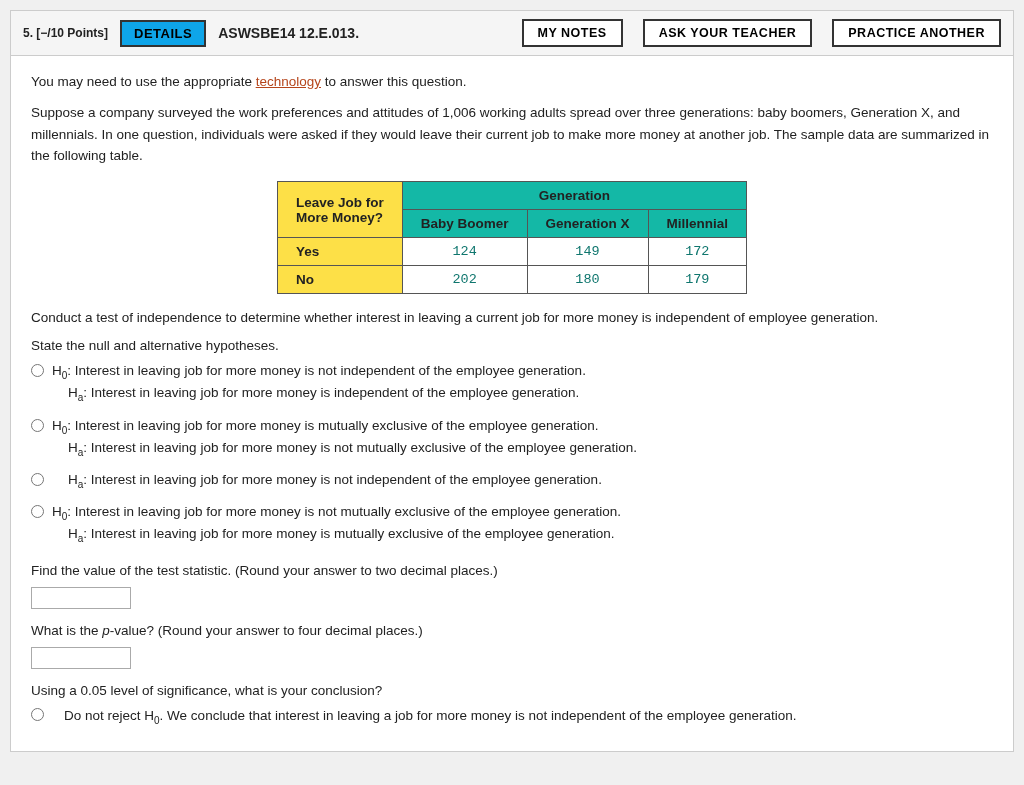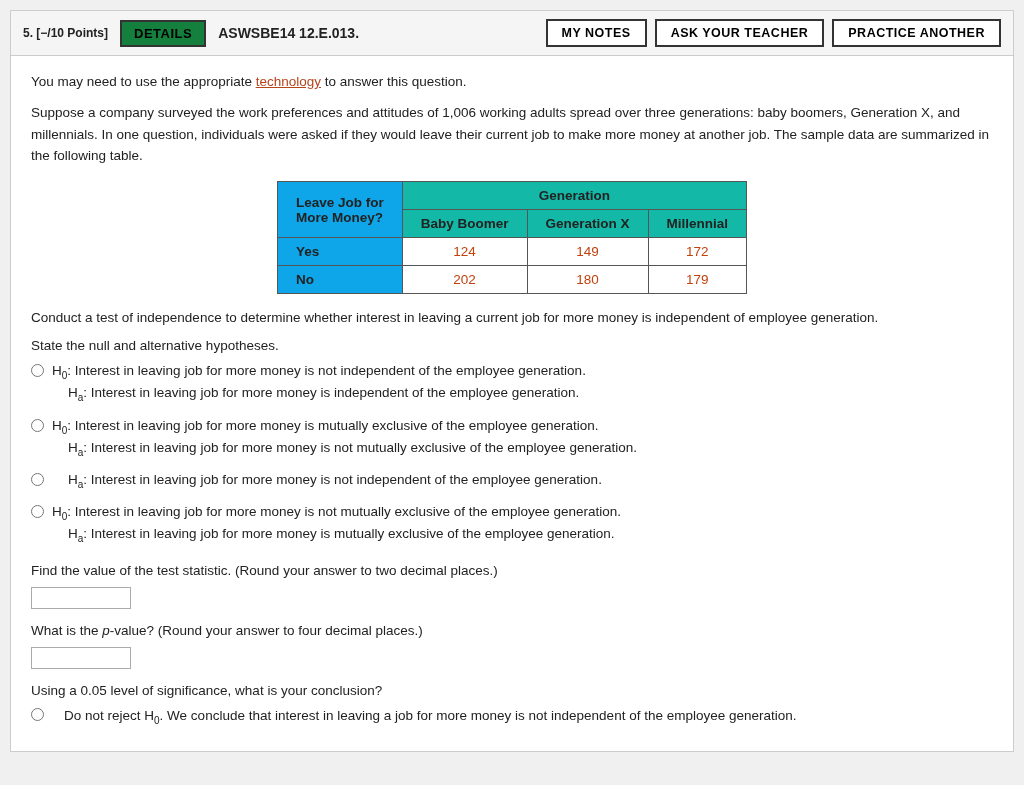--- a/index.html
+++ b/index.html
@@ -23,35 +23,35 @@
       padding: 8px 12px;
       gap: 12px;
     }
     .question-num {
       font-weight: bold;
       font-size: 12px;
       white-space: nowrap;
     }
     .btn-details {
       border: 2px solid #333;
-      background: #15803d;
+      background: #0ea5e9;
       padding: 4px 12px;
       font-size: 13px;
       font-weight: bold;
       cursor: pointer;
       letter-spacing: 0.5px;
     }
     .question-code {
       font-weight: bold;
       font-size: 14px;
       flex: 1;
     }
     .header-buttons {
       display: flex;
-      gap: 8px;
+      gap: 20px;
       margin-left: auto;
       padding-left: 16px;
     }
     .header-btn {
       border: 2px solid #333;
       background: #fff;
       padding: 5px 14px;
       font-size: 12.5px;
       font-weight: bold;
       cursor: pointer;
@@ -90,24 +90,25 @@
       text-align: center;
       font-size: 13.5px;
     }
     .data-table th {
       background: #14b8a6;
       font-weight: bold;
     }
     .data-table .left-header {
       text-align: left;
       font-weight: bold;
-      background: #0ea5e9;
+      background: #fde047;
     }
     .data-table .red-val {
-      color: #c2410c;
+      color: #0f766e;
+      font-family: Liberation Mono, monospace;
     }
     .conduct-text {
       margin-bottom: 10px;
       line-height: 1.5;
     }
     .state-text {
       margin-bottom: 8px;
       font-weight: normal;
     }
     .radio-group {

